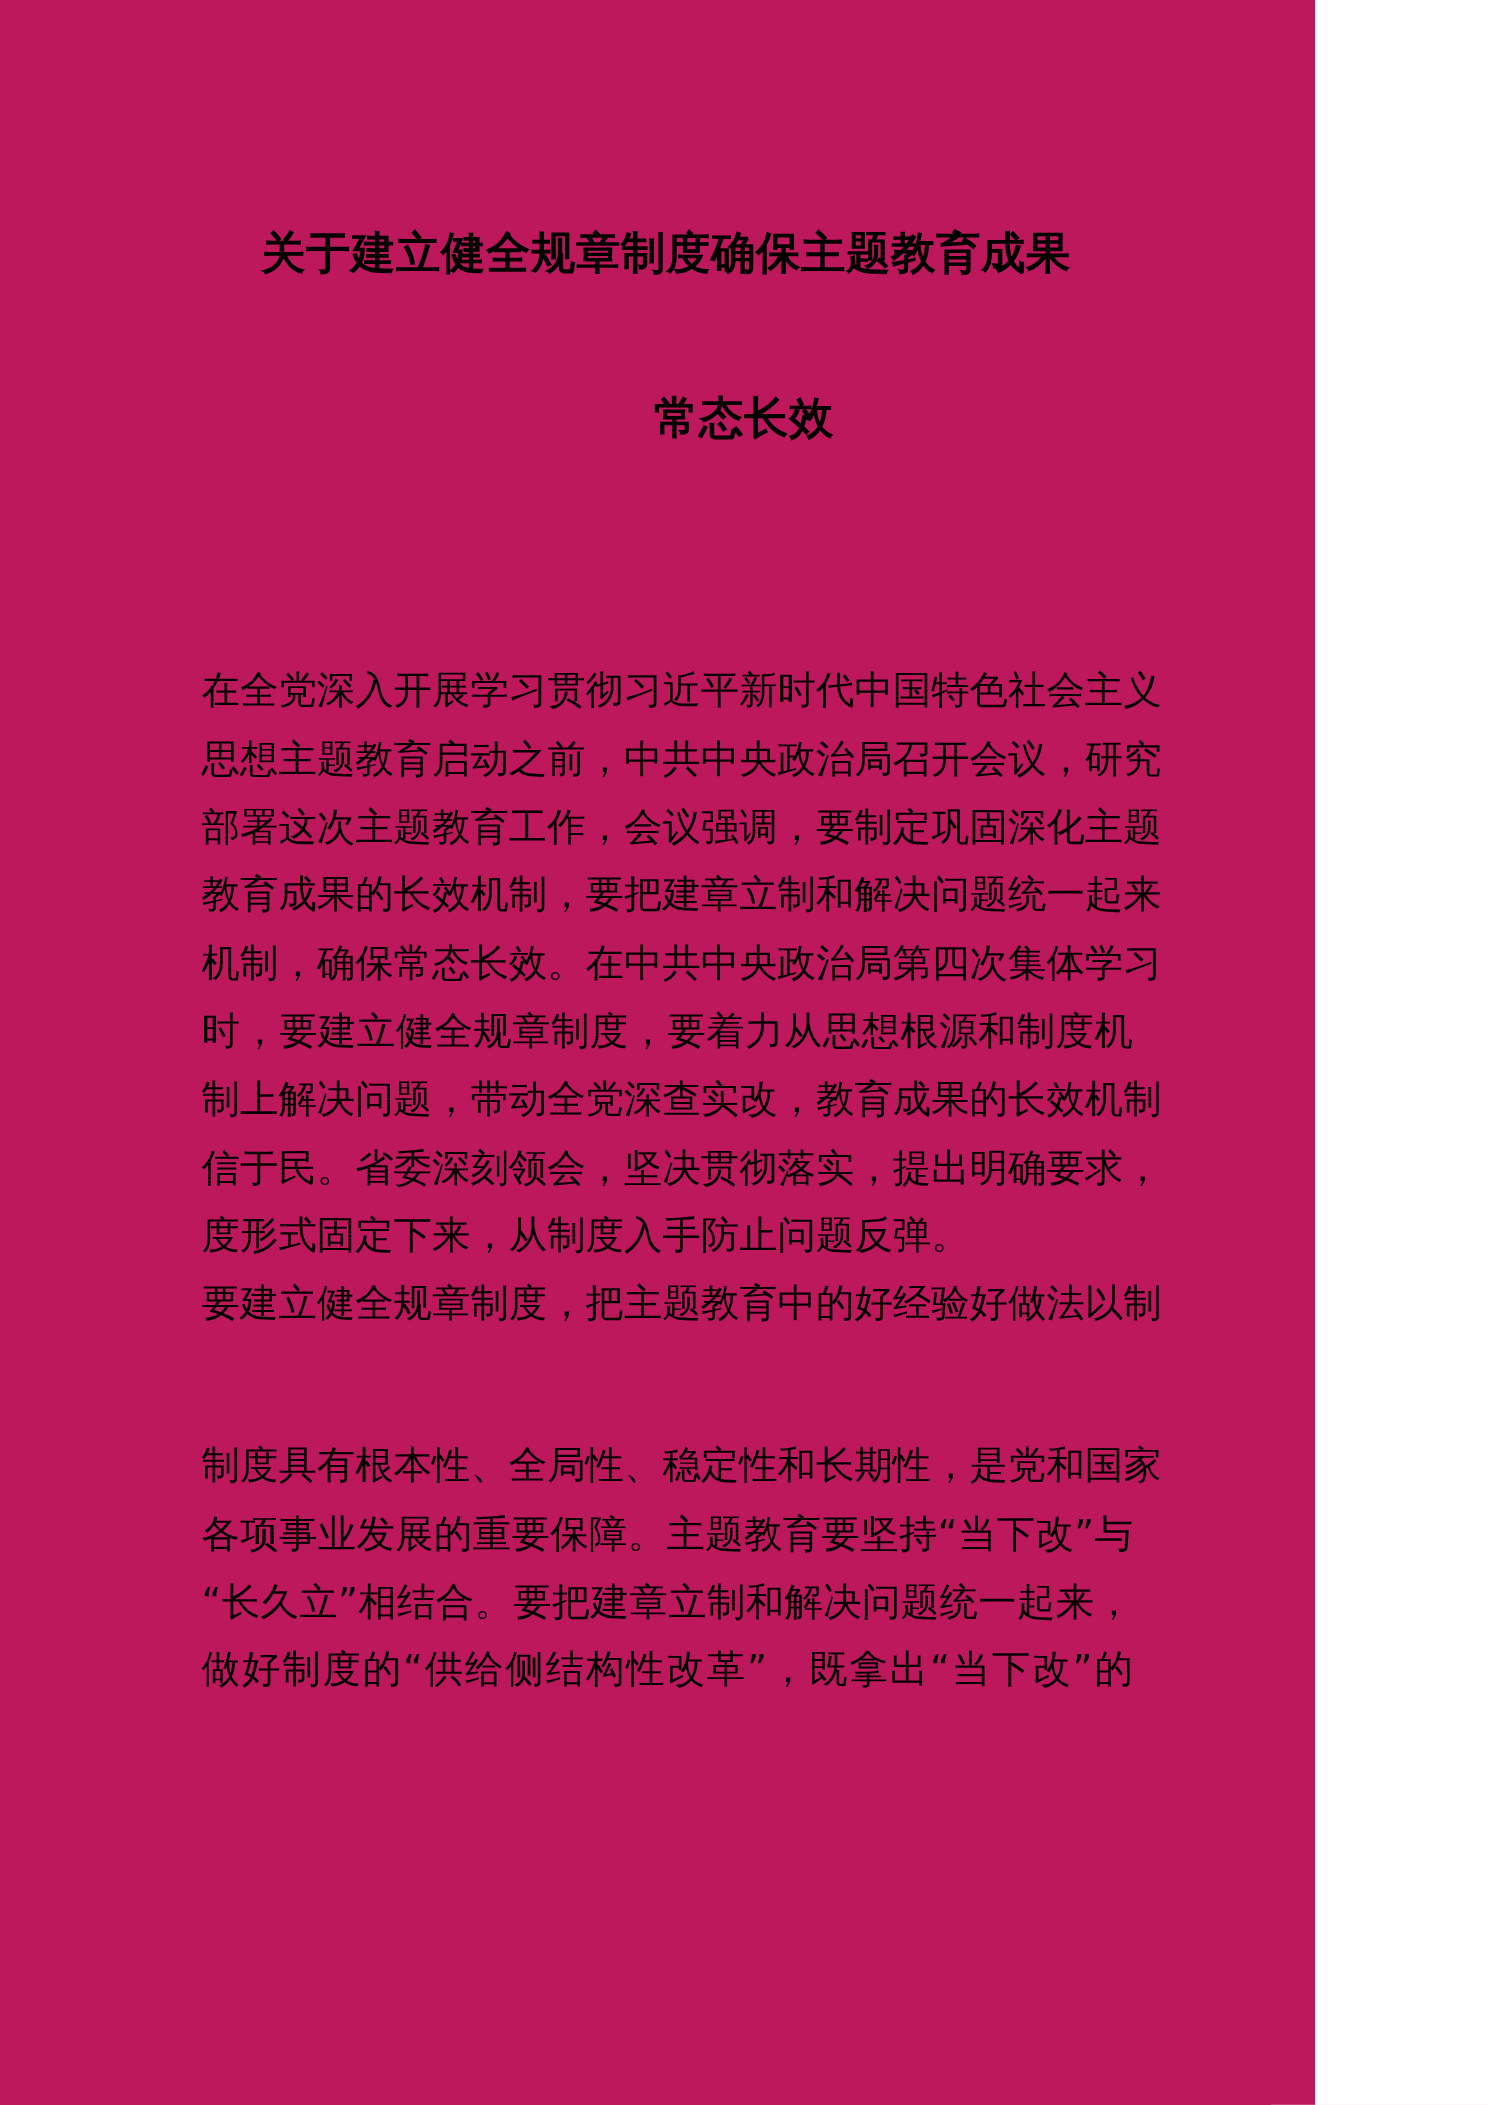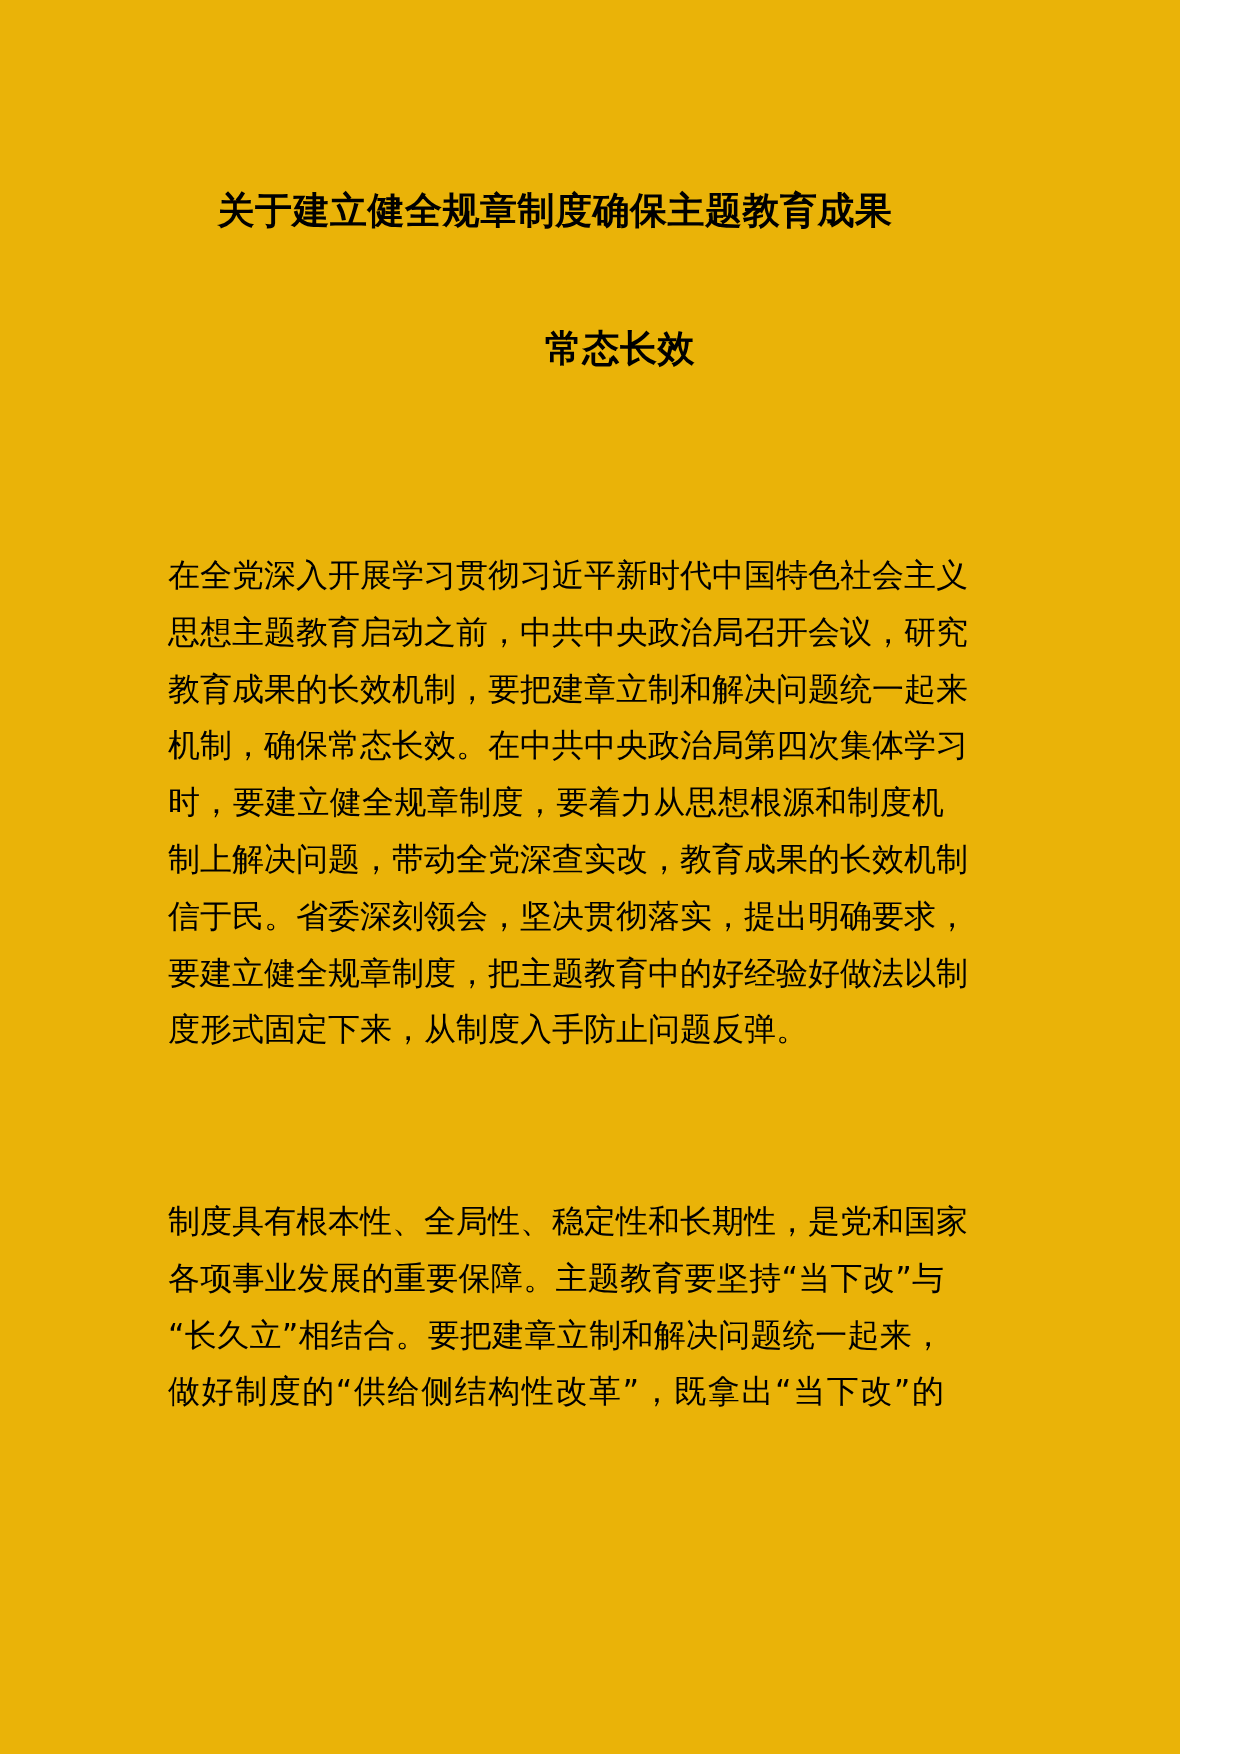--- a/index.html
+++ b/index.html
@@ -1,17 +1,17 @@
 <!DOCTYPE html>
 <html><head>
   <meta charset="utf-8">
   <style>
     html, body { margin: 0; padding: 0; background: #ffffff; }
     body { width: 1240px; height: 1754px; position: relative; overflow: hidden; color: #000; }
-    .page { position: absolute; left: 0; top: 0; width: 1180px; height: 1754px; background: #eab308; }
+    .page { position: absolute; left: 0; top: 0; width: 1096px; height: 1754px; background: #be185d; }
     .title-line {
       position: absolute; left: 0; width: 1240px; text-align: center;
       font-family: "DejaVu Sans", sans-serif; font-weight: bold;
       font-size: 37px; line-height: 50px; letter-spacing: 0.5px; color: #000;
     }
     .t1 { top: 186px; padding-right: 130px; box-sizing: border-box; }
     .t2 { top: 324px; box-sizing: border-box; }
     .body-text {
       position: absolute; left: 168px; width: 776px;
       font-family: "DejaVu Sans", sans-serif; font-size: 32px;
@@ -25,27 +25,28 @@
 </head>
 <body>
 
 <div class="page">
   <div class="title-line t1">关于建立健全规章制度确保主题教育成果</div>
   <div class="title-line t2">常态长效</div>
 
   <div class="body-text p1">
     <span class="line">在全党深入开展学习贯彻习近平新时代中国特色社会主义</span>
     <span class="line">思想主题教育启动之前，中共中央政治局召开会议，研究</span>
+    <span class="line">部署这次主题教育工作，会议强调，要制定巩固深化主题</span>
     <span class="line">教育成果的长效机制，要把建章立制和解决问题统一起来</span>
     <span class="line">机制，确保常态长效。在中共中央政治局第四次集体学习</span>
     <span class="line">时，要建立健全规章制度，要着力从思想根源和制度机</span>
     <span class="line">制上解决问题，带动全党深查实改，教育成果的长效机制</span>
     <span class="line">信于民。省委深刻领会，坚决贯彻落实，提出明确要求，</span>
+    <span class="line last">度形式固定下来，从制度入手防止问题反弹。</span>
     <span class="line">要建立健全规章制度，把主题教育中的好经验好做法以制</span>
-    <span class="line last">度形式固定下来，从制度入手防止问题反弹。</span>
   </div>
 
   <div class="body-text p2">
     <span class="line">制度具有根本性、全局性、稳定性和长期性，是党和国家</span>
     <span class="line">各项事业发展的重要保障。主题教育要坚持“当下改”与</span>
     <span class="line">“长久立”相结合。要把建章立制和解决问题统一起来，</span>
     <span class="line">做好制度的“供给侧结构性改革”，既拿出“当下改”的</span>
   </div>
 </div>
 

